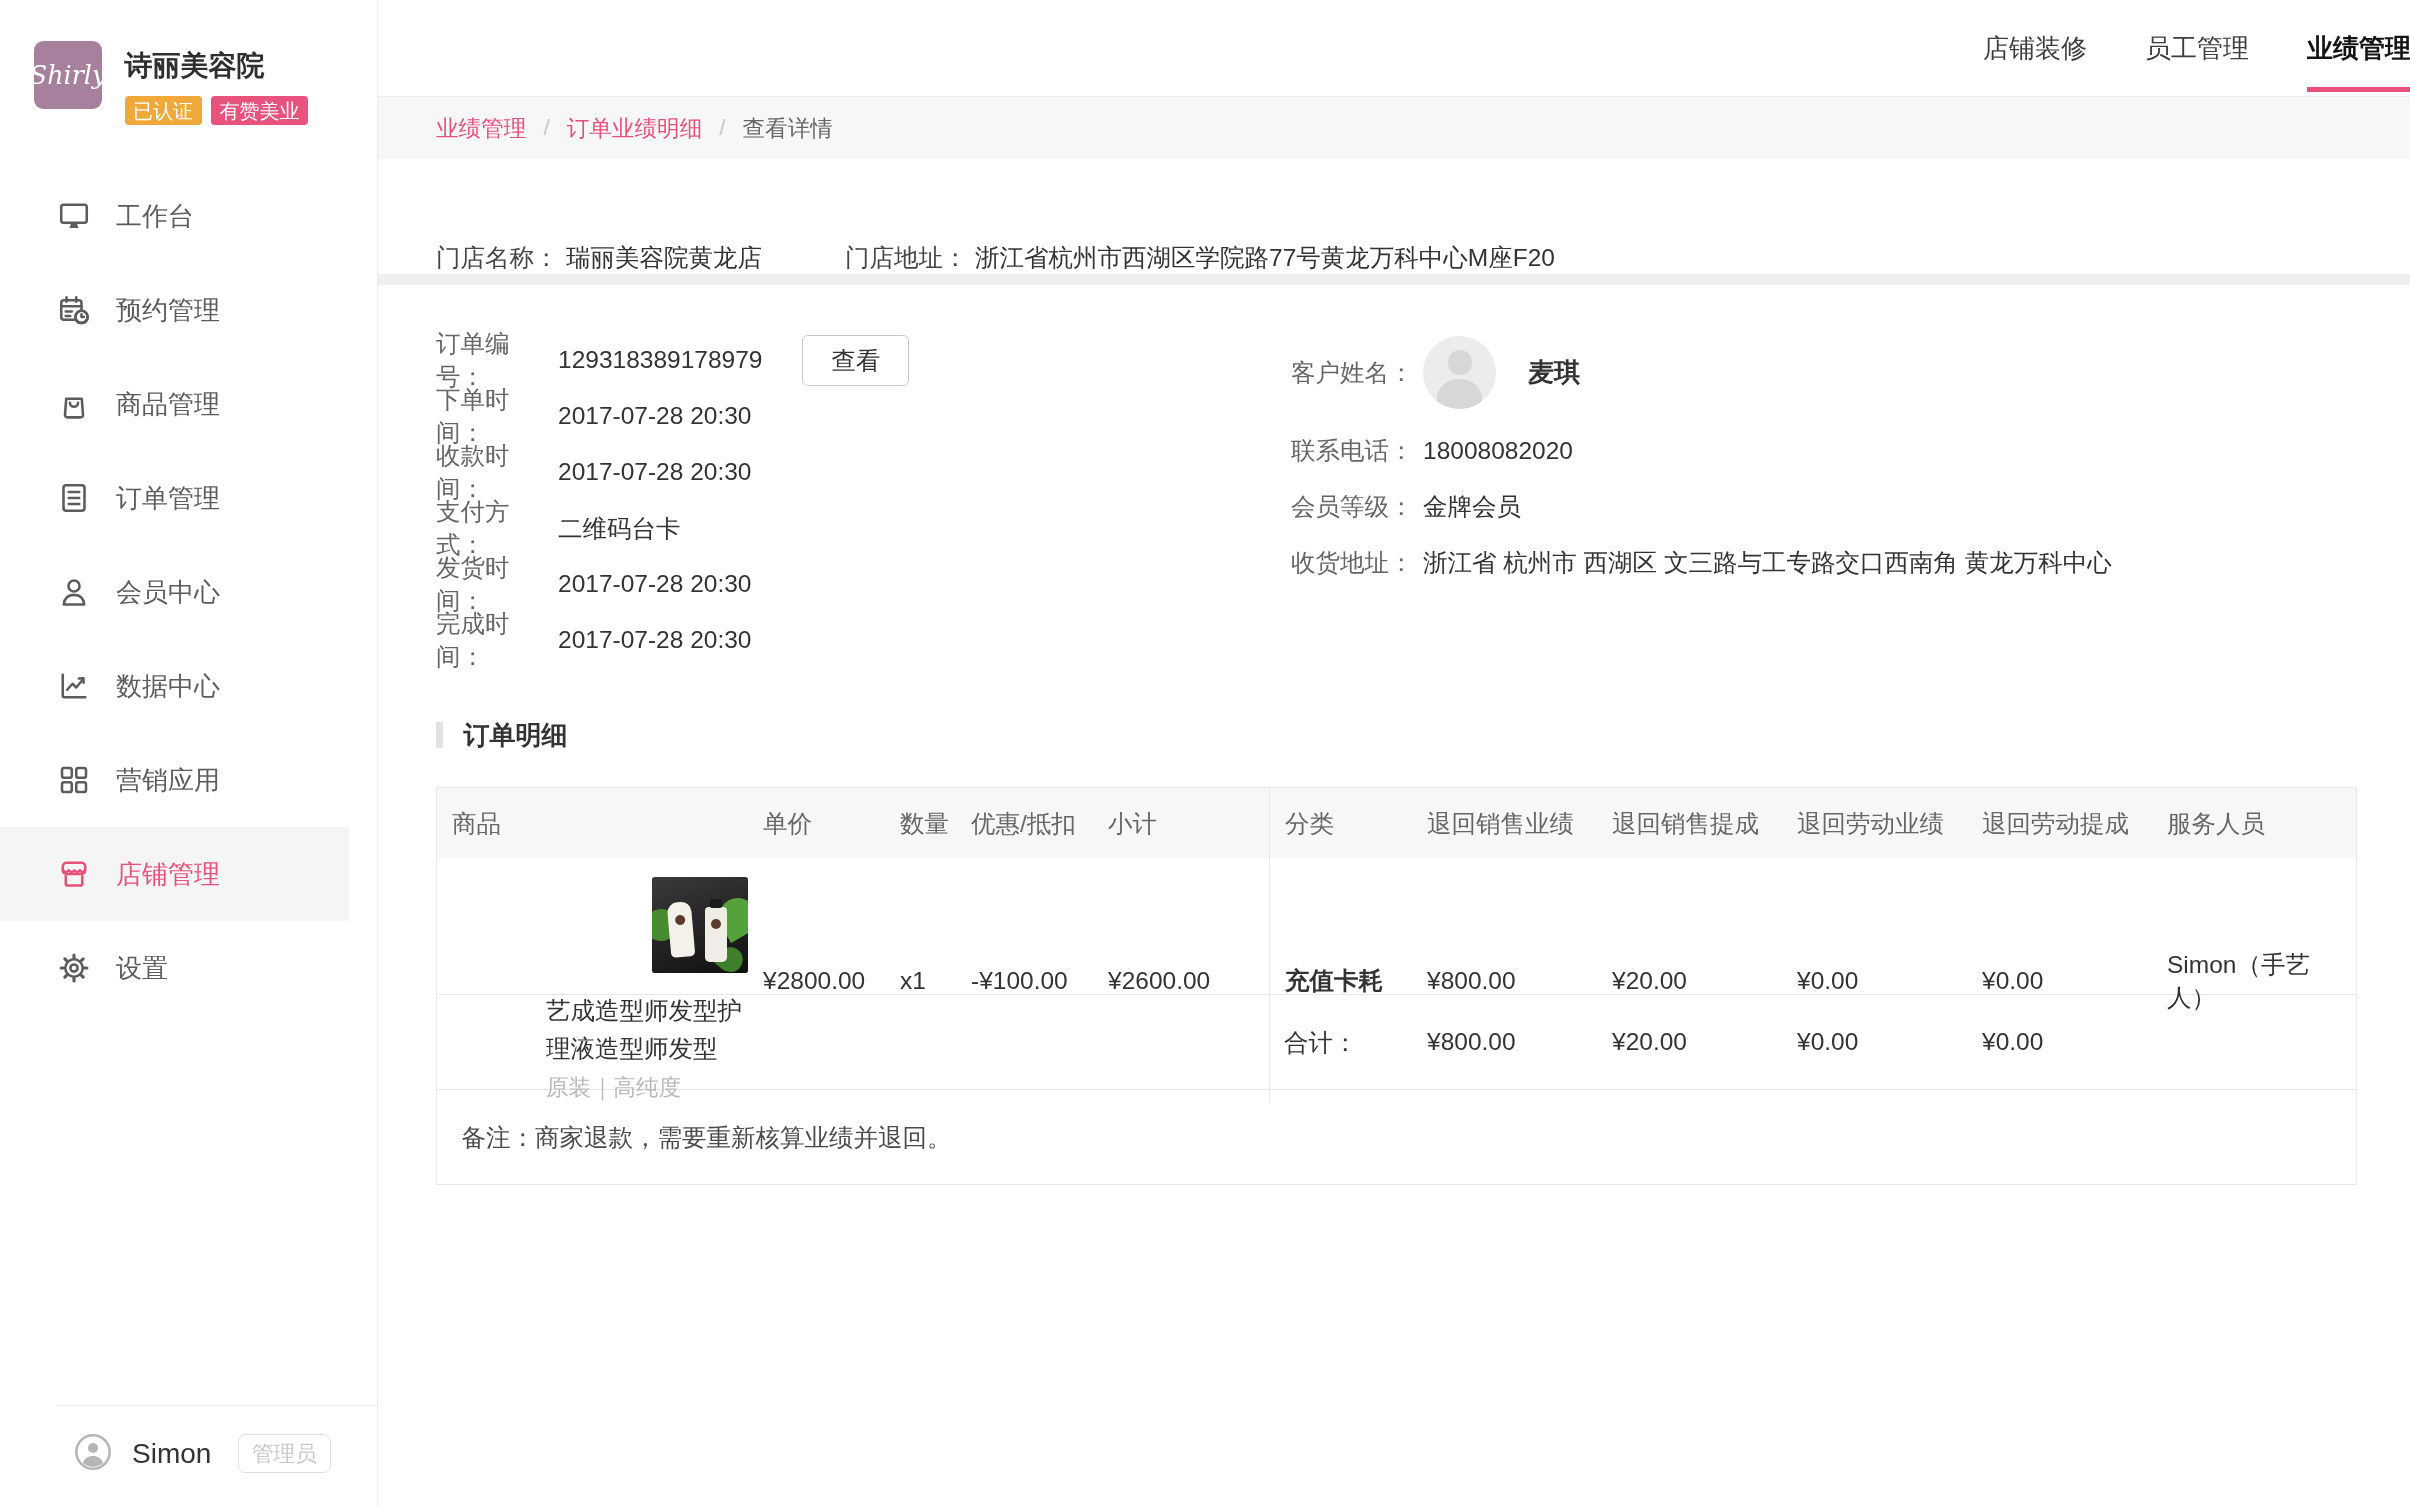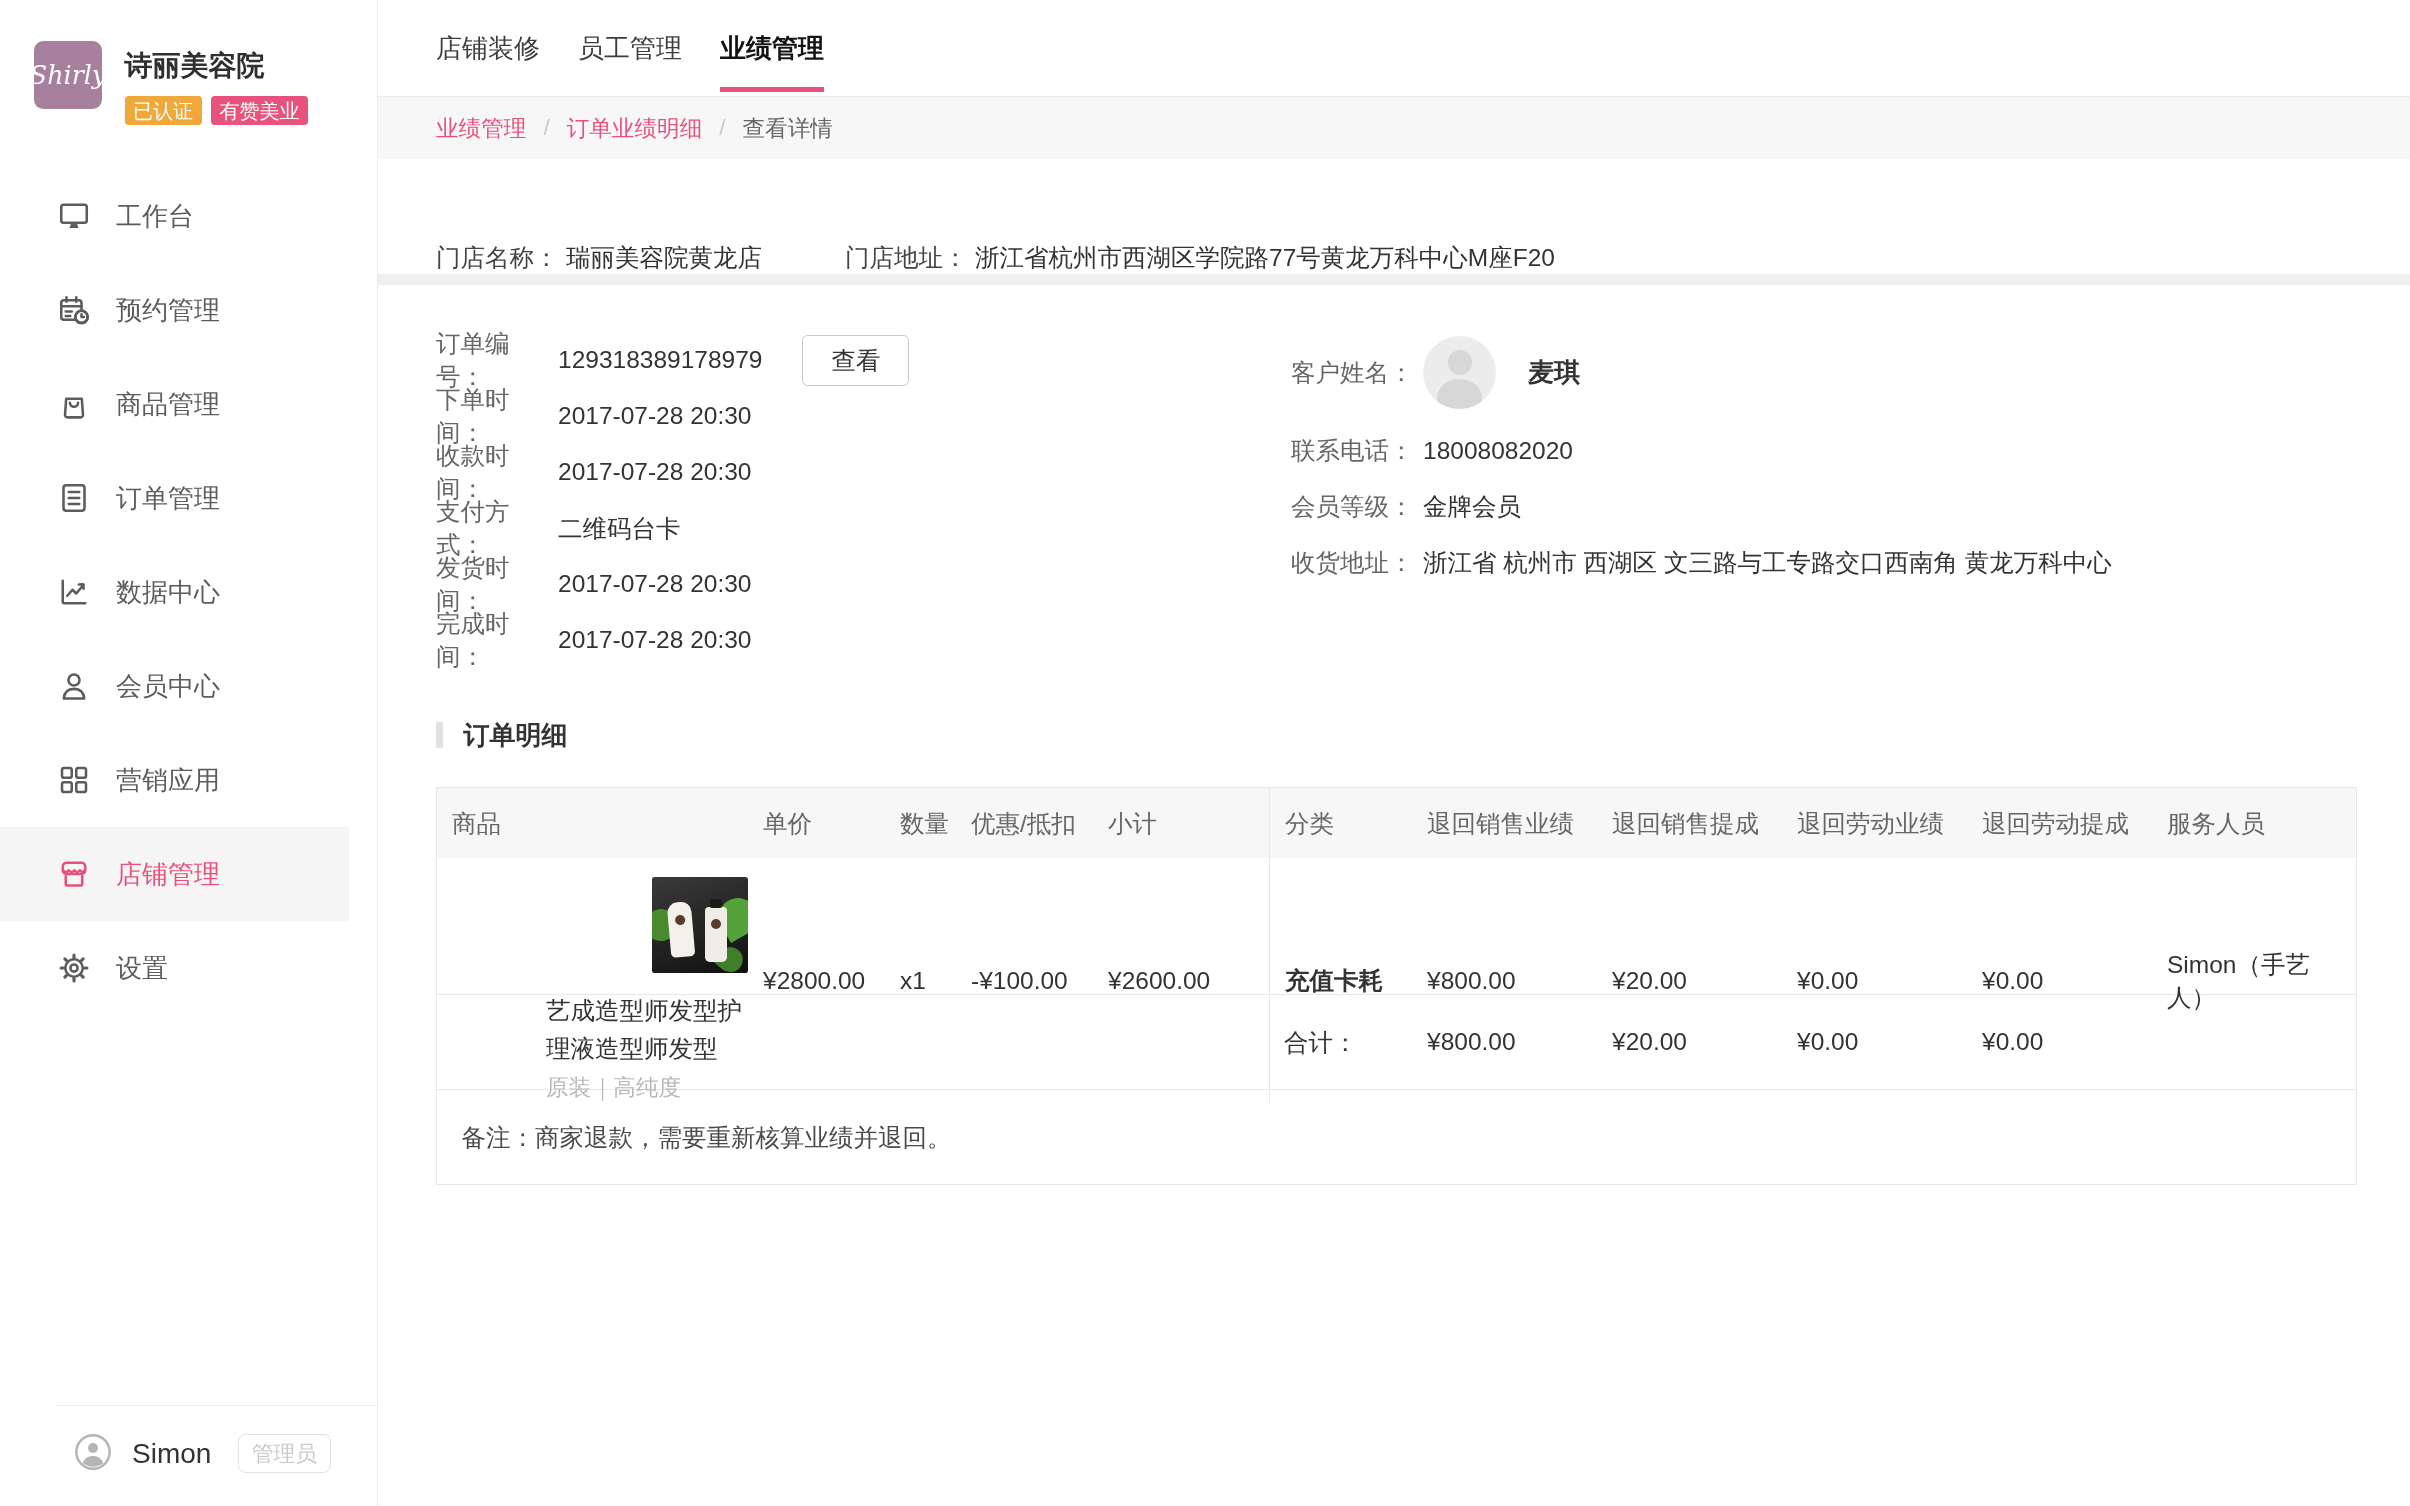--- a/index.html
+++ b/index.html
@@ -26,21 +26,21 @@
   .nav-item .icon{width:38px;height:38px;display:flex;align-items:center;justify-content:center;flex:0 0 38px;}
   .nav-item svg{width:36px;height:36px;}
   .sidebar-footer{position:absolute;left:0;bottom:0;width:377px;margin-left:30px;}
   .footer-divider{height:0.9px;background:#ebebeb;margin:0 26px;}
   .user-row{display:flex;align-items:center;gap:19px;padding:26px 0 32px 43px;cursor:pointer;}
   .user-row svg{width:40px;height:40px;}
   .user-name{font-size:28px;color:#333;}
   .role-badge{font-size:21.7px;color:#c9c9c9;border:0.9px solid #e0e0e0;border-radius:7.5px;padding:3.8px 13px;margin-left:7.5px;}
   
   .main{position:absolute;left:378px;top:0;width:2033px;height:1507px;background:#fff;}
-  .topbar{height:96px;border-bottom:0.9px solid #ececec;display:flex;align-items:stretch;padding-left:58px;gap:38px;background:#fff;}
+  .topbar{height:96px;border-bottom:0.9px solid #ececec;display:flex;align-items:stretch;padding-left:58px;gap:58px;background:#fff;justify-content:flex-end;}
   .tab{font-size:26px;color:#3d3d3d;display:flex;align-items:center;position:relative;cursor:pointer;}
   .tab.active{font-weight:bold;color:#141414;}
   .tab.active::after{content:"";position:absolute;left:0;right:0;bottom:3.8px;height:5.6px;background:#e8507c;}
   .breadcrumb{height:62px;background:#f7f7f7;display:flex;align-items:center;padding-left:58px;font-size:22.6px;gap:17px;}
   .crumb-link{color:#e8507c;cursor:pointer;}
   .crumb-sep{color:#c8c8c8;}
   .crumb-current{color:#666;}
   .store-bar{height:115px;display:flex;align-items:flex-end;padding-left:58px;font-size:24.5px;color:#333;}
   .store-group{display:flex;}
   .store-group.first{margin-right:83px;}
@@ -145,35 +145,35 @@
         <svg viewBox="0 0 24 24" fill="none" stroke="currentColor" stroke-width="1.7" stroke-linecap="round" stroke-linejoin="round">
           <rect x="5" y="3.5" width="14" height="17" rx="1.8"></rect>
           <path d="M8.5 8h7M8.5 12h7M8.5 16h7"></path>
         </svg>
       </span>
       <span>订单管理</span>
     </div>
     <div class="nav-item">
       <span class="icon">
         <svg viewBox="0 0 24 24" fill="none" stroke="currentColor" stroke-width="1.7" stroke-linecap="round" stroke-linejoin="round">
+          <circle cx="12" cy="8" r="3.7"></circle>
+          <path d="M5.2 20.3c.4-4.2 3-6.4 6.8-6.4s6.4 2.2 6.8 6.4z"></path>
+        </svg>
+      </span>
+      <span>会员中心</span>
+    </div>
+    <div class="nav-item">
+      <span class="icon">
+        <svg viewBox="0 0 24 24" fill="none" stroke="currentColor" stroke-width="1.7" stroke-linecap="round" stroke-linejoin="round">
           <path d="M4.5 4.5v14a1 1 0 0 0 1 1h14"></path>
           <path d="M7.5 14.5l3.5-4 2.5 2.5 4.7-5.7"></path>
           <path d="M15.2 7l3-.2.2 3"></path>
         </svg>
       </span>
       <span>数据中心</span>
-    </div>
-    <div class="nav-item">
-      <span class="icon">
-        <svg viewBox="0 0 24 24" fill="none" stroke="currentColor" stroke-width="1.7" stroke-linecap="round" stroke-linejoin="round">
-          <circle cx="12" cy="8" r="3.7"></circle>
-          <path d="M5.2 20.3c.4-4.2 3-6.4 6.8-6.4s6.4 2.2 6.8 6.4z"></path>
-        </svg>
-      </span>
-      <span>会员中心</span>
     </div>
     <div class="nav-item">
       <span class="icon">
         <svg viewBox="0 0 24 24" fill="none" stroke="currentColor" stroke-width="1.7" stroke-linejoin="round">
           <rect x="4" y="4" width="6.5" height="6.5" rx="1.4"></rect>
           <rect x="13.5" y="4" width="6.5" height="6.5" rx="1.4"></rect>
           <rect x="4" y="13.5" width="6.5" height="6.5" rx="1.4"></rect>
           <rect x="13.5" y="13.5" width="6.5" height="6.5" rx="1.4"></rect>
         </svg>
       </span>

